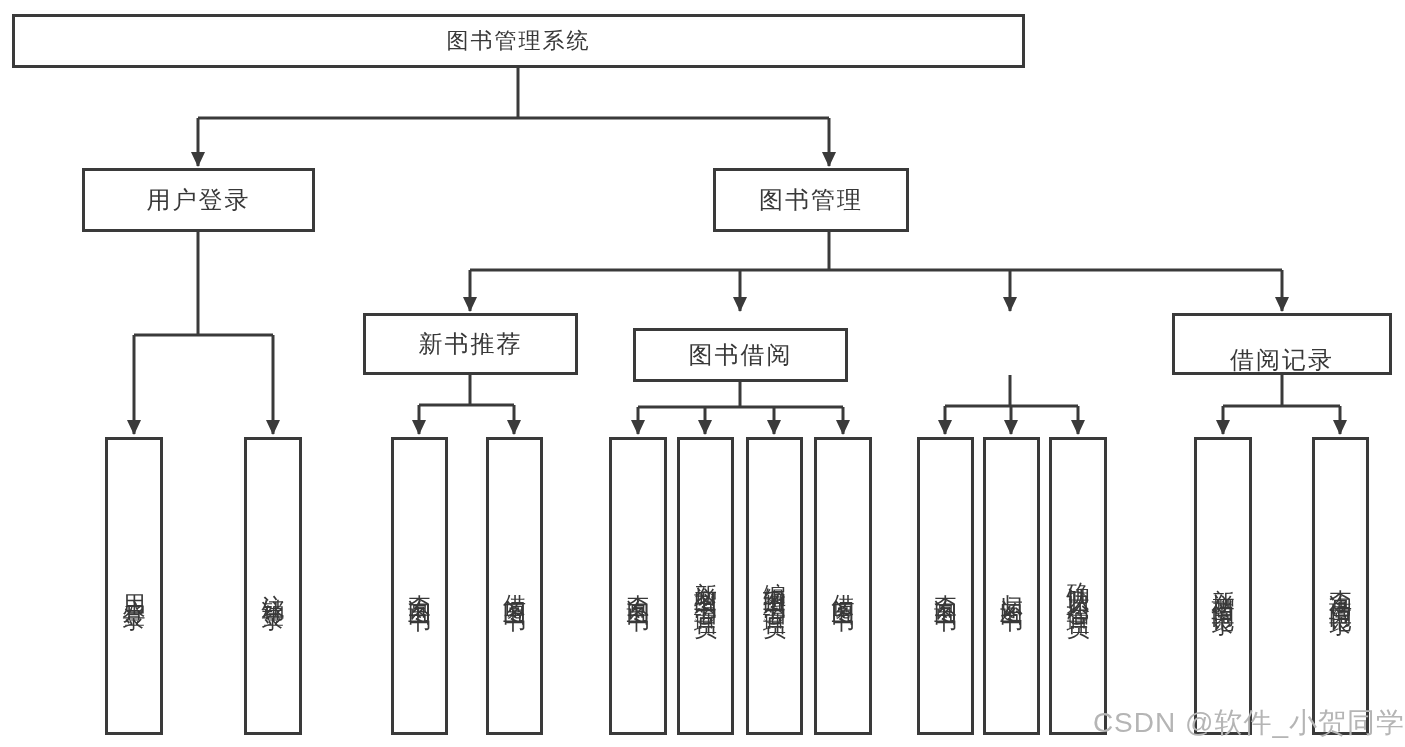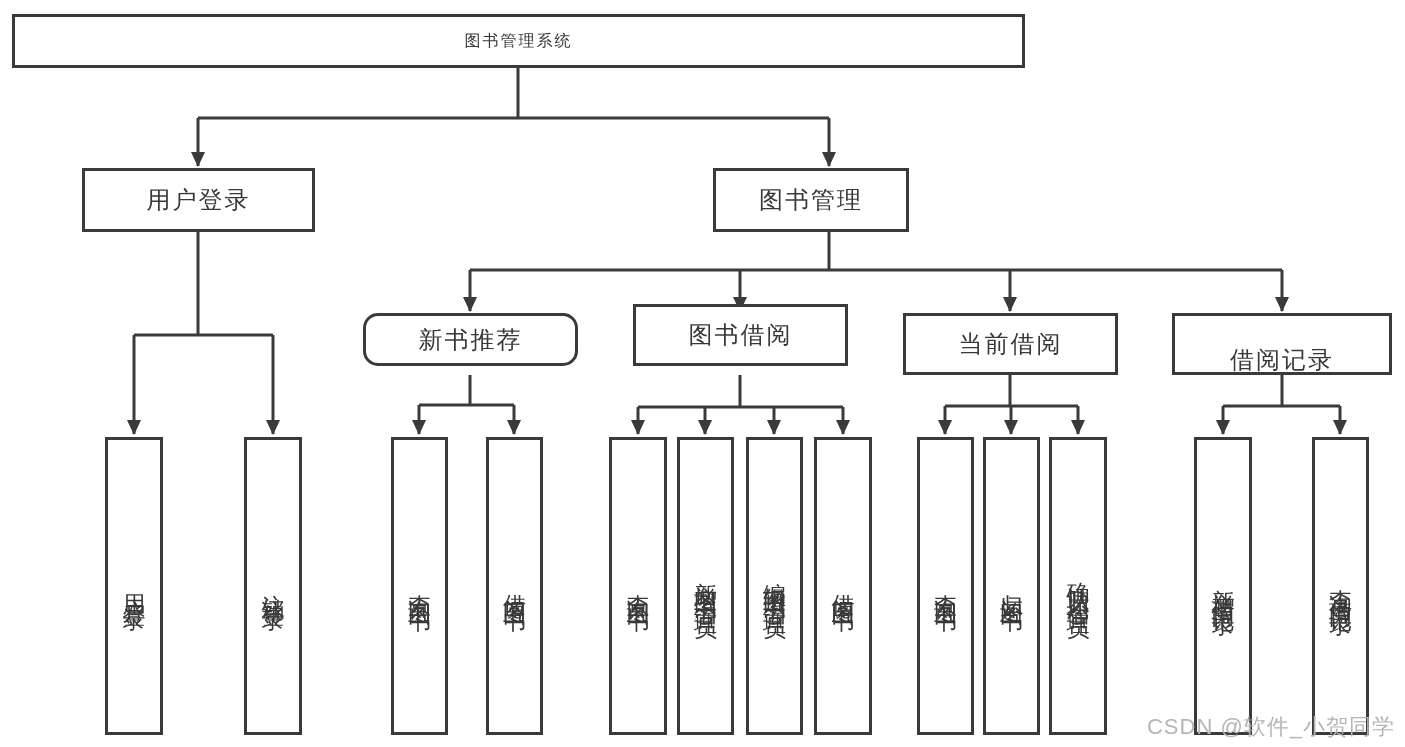--- a/index.html
+++ b/index.html
@@ -19,34 +19,34 @@
     display:flex;align-items:center;justify-content:center;
     color:#383838;
     z-index:2;
   }
   .node .h-label{
     font-size:24px;
     letter-spacing:2px;
     white-space:nowrap;
     line-height:1;
   }
-  .node.root .h-label{font-size:16px;}
+  .node.root .h-label{font-size:22px;}
   .node.leaf{z-index:0;}
   .v-label{
     writing-mode:vertical-rl;
     text-orientation:mixed;
     font-size:23px;
     letter-spacing:5px;
     line-height:1;
     white-space:nowrap;
   }
   .watermark{
     position:absolute;
-    right:10px;bottom:5px;
-    font-size:22px;
+    right:0;bottom:5px;
+    font-size:28px;
     color:#b5b5b5;
     letter-spacing:1px;
     z-index:5;
     white-space:nowrap;
   }
 </style>
 </head>
 <body>
 
 <div class="canvas">
@@ -105,28 +105,25 @@
     <span class="h-label">图书管理系统</span>
   </div>
 
   <div class="node" style="left:82px;top:168px;width:233px;height:64px;">
     <span class="h-label">用户登录</span>
   </div>
   <div class="node" style="left:713px;top:168px;width:196px;height:64px;">
     <span class="h-label">图书管理</span>
   </div>
 
-  <div class="node" style="left:363px;top:313px;width:215px;height:53px;border-radius:15px;">
+  <div class="node" style="left:363px;top:313px;width:215px;height:62px;">
     <span class="h-label">新书推荐</span>
   </div>
-  <div class="node" style="left:633px;top:304px;width:215px;height:62px;align-items:center;">
+  <div class="node" style="left:633px;top:328px;width:215px;height:54px;align-items:center;">
     <span class="h-label">图书借阅</span>
-  </div>
-  <div class="node" style="left:903px;top:313px;width:215px;height:62px;">
-    <span class="h-label">当前借阅</span>
   </div>
   <div class="node" style="left:1172px;top:313px;width:220px;height:62px;align-items:flex-end;">
     <span class="h-label">借阅记录</span>
   </div>
 
   <div class="node leaf" style="left:105px;top:437px;width:58px;height:298px;">
     <span class="v-label">用户登录</span>
   </div>
   <div class="node leaf" style="left:244px;top:437px;width:58px;height:298px;">
     <span class="v-label">注销登录</span>

